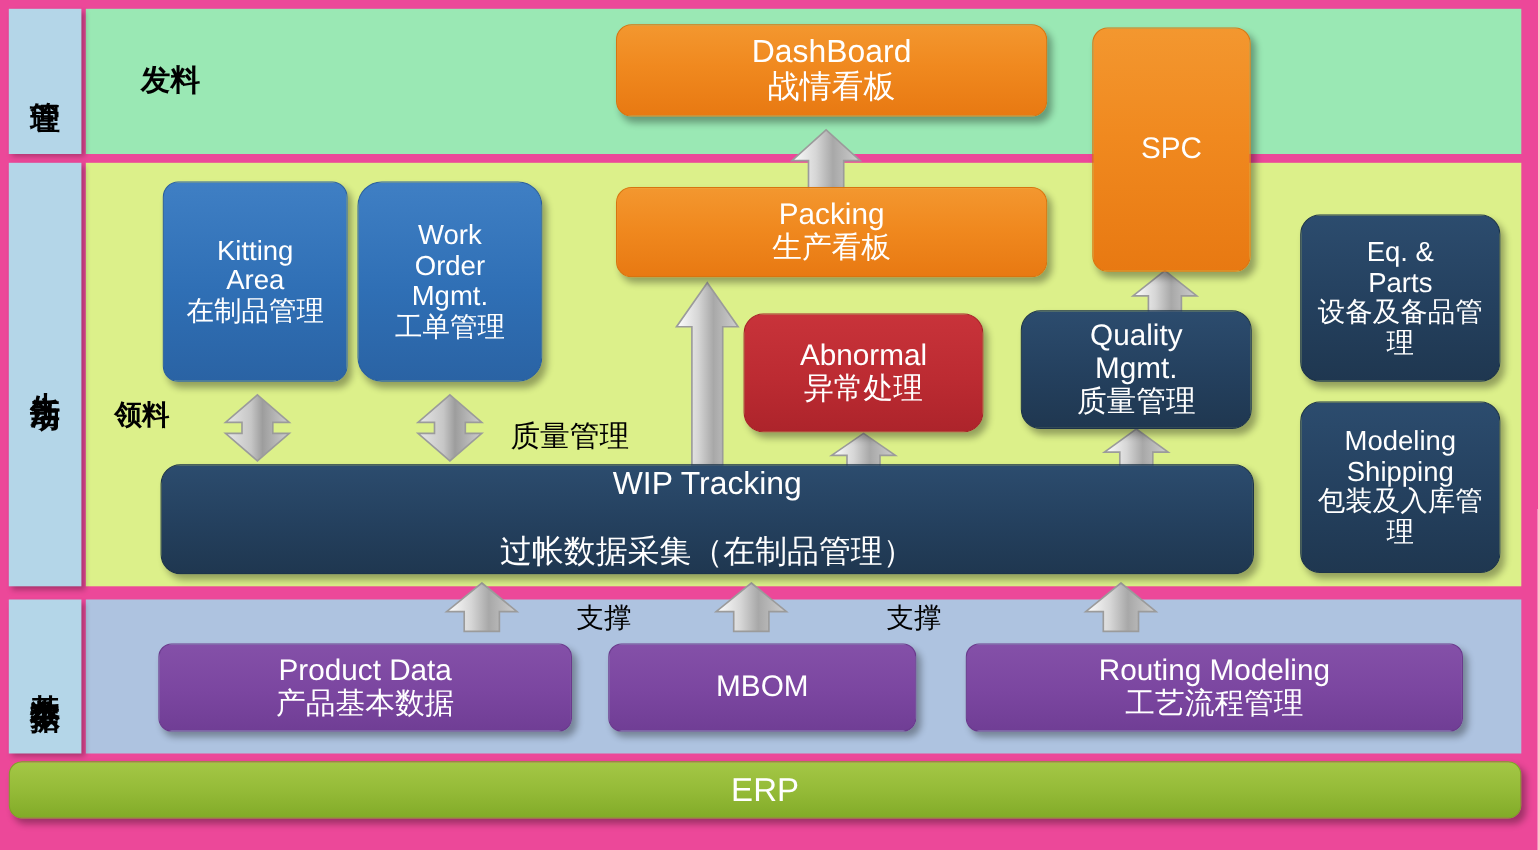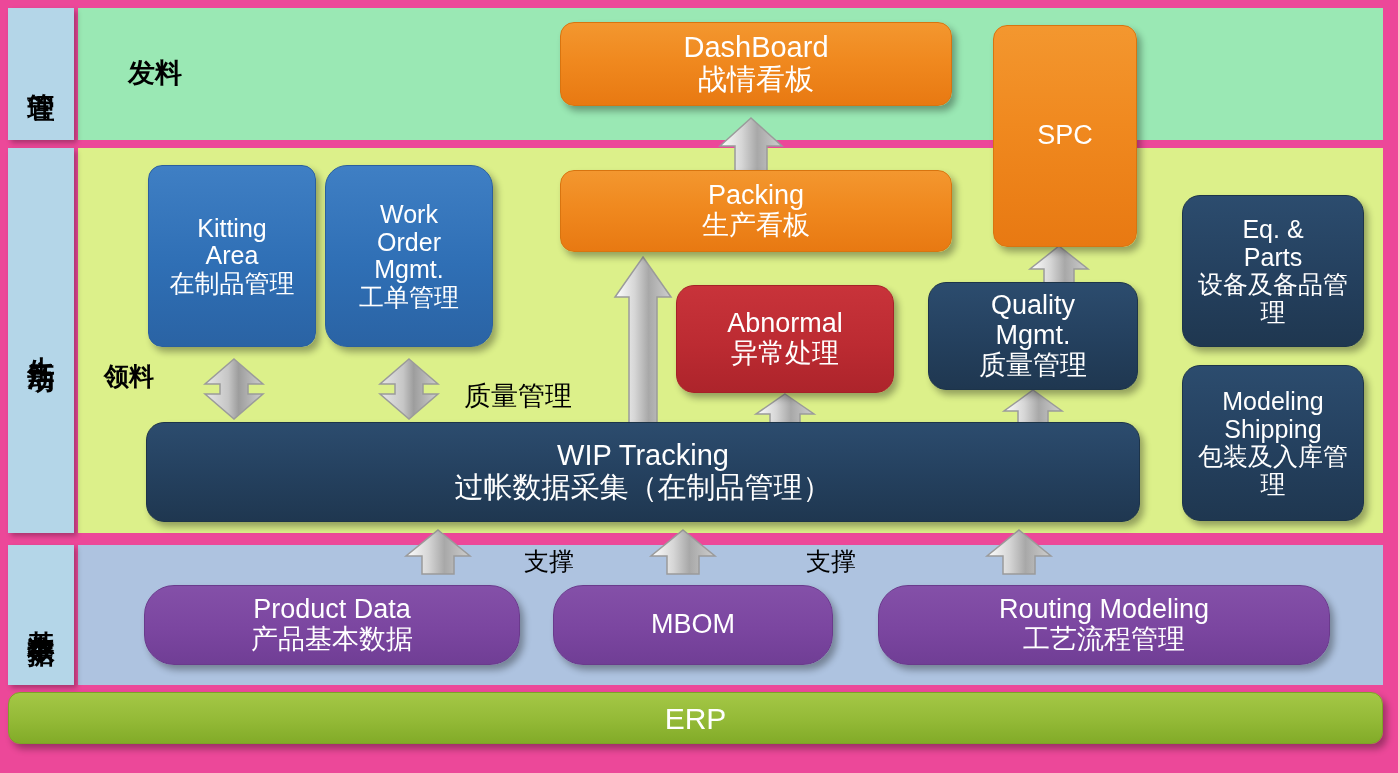--- a/index.html
+++ b/index.html
@@ -86,39 +86,39 @@
     border-radius:18px;
   }
   .red{
     background:linear-gradient(180deg,#c8333a 0%,#bc2b32 55%,#ad242b 100%);
     border:1px solid #a62128;
     border-radius:18px;
   }
   .purple{
     background:linear-gradient(180deg,#8450a8 0%,#7b46a0 55%,#703e95 100%);
     border:1px solid #6a3a8c;
-    border-radius:30px;
+    border-radius:12px;
   }
   .green-erp{
     background:linear-gradient(180deg,#a4c746 0%,#95bb38 50%,#82ab28 100%);
     border:1px solid #7ca327;
     border-radius:12px;
   }
 
   
   #n-dashboard{left:560px; top:22px;  width:392px; height:84px;  font-size:29px;}
   #n-spc      {left:993px; top:25px;  width:144px; height:222px; font-size:27px;}
   #n-kitting  {left:148px; top:165px; width:168px; height:182px; font-size:25px;}
   #n-workorder{left:325px; top:165px; width:168px; height:182px; font-size:25px;border-radius:22px;}
   #n-kanban   {left:560px; top:170px; width:392px; height:82px;  font-size:27px;}
   #n-eqparts  {left:1182px;top:167px; width:182px; height:152px; font-size:25px;margin-top:28px;}
   #n-abnormal {left:676px; top:285px; width:218px; height:108px; font-size:27px;text-align:center;}
   #n-quality  {left:928px; top:282px; width:210px; height:108px; font-size:27px;}
   #n-packing  {left:1182px;top:365px; width:182px; height:156px; font-size:25px;}
-  #n-wip      {left:146px; top:422px; width:994px; height:100px; font-size:29px;}
+  #n-wip      {left:146px; top:422px; width:994px; height:100px; font-size:29px;justify-content:space-between;}
   #n-product  {left:144px; top:585px; width:376px; height:80px;  font-size:27px;}
   #n-mbom     {left:553px; top:585px; width:280px; height:80px;  font-size:27px;}
   #n-routing  {left:878px; top:585px; width:452px; height:80px;  font-size:27px;}
   #n-erp      {left:8px;   top:692px; width:1375px;height:52px;  font-size:30px;}
 
   
   .flabel{
     position:absolute;
     color:#000;
     font-weight:bold;

